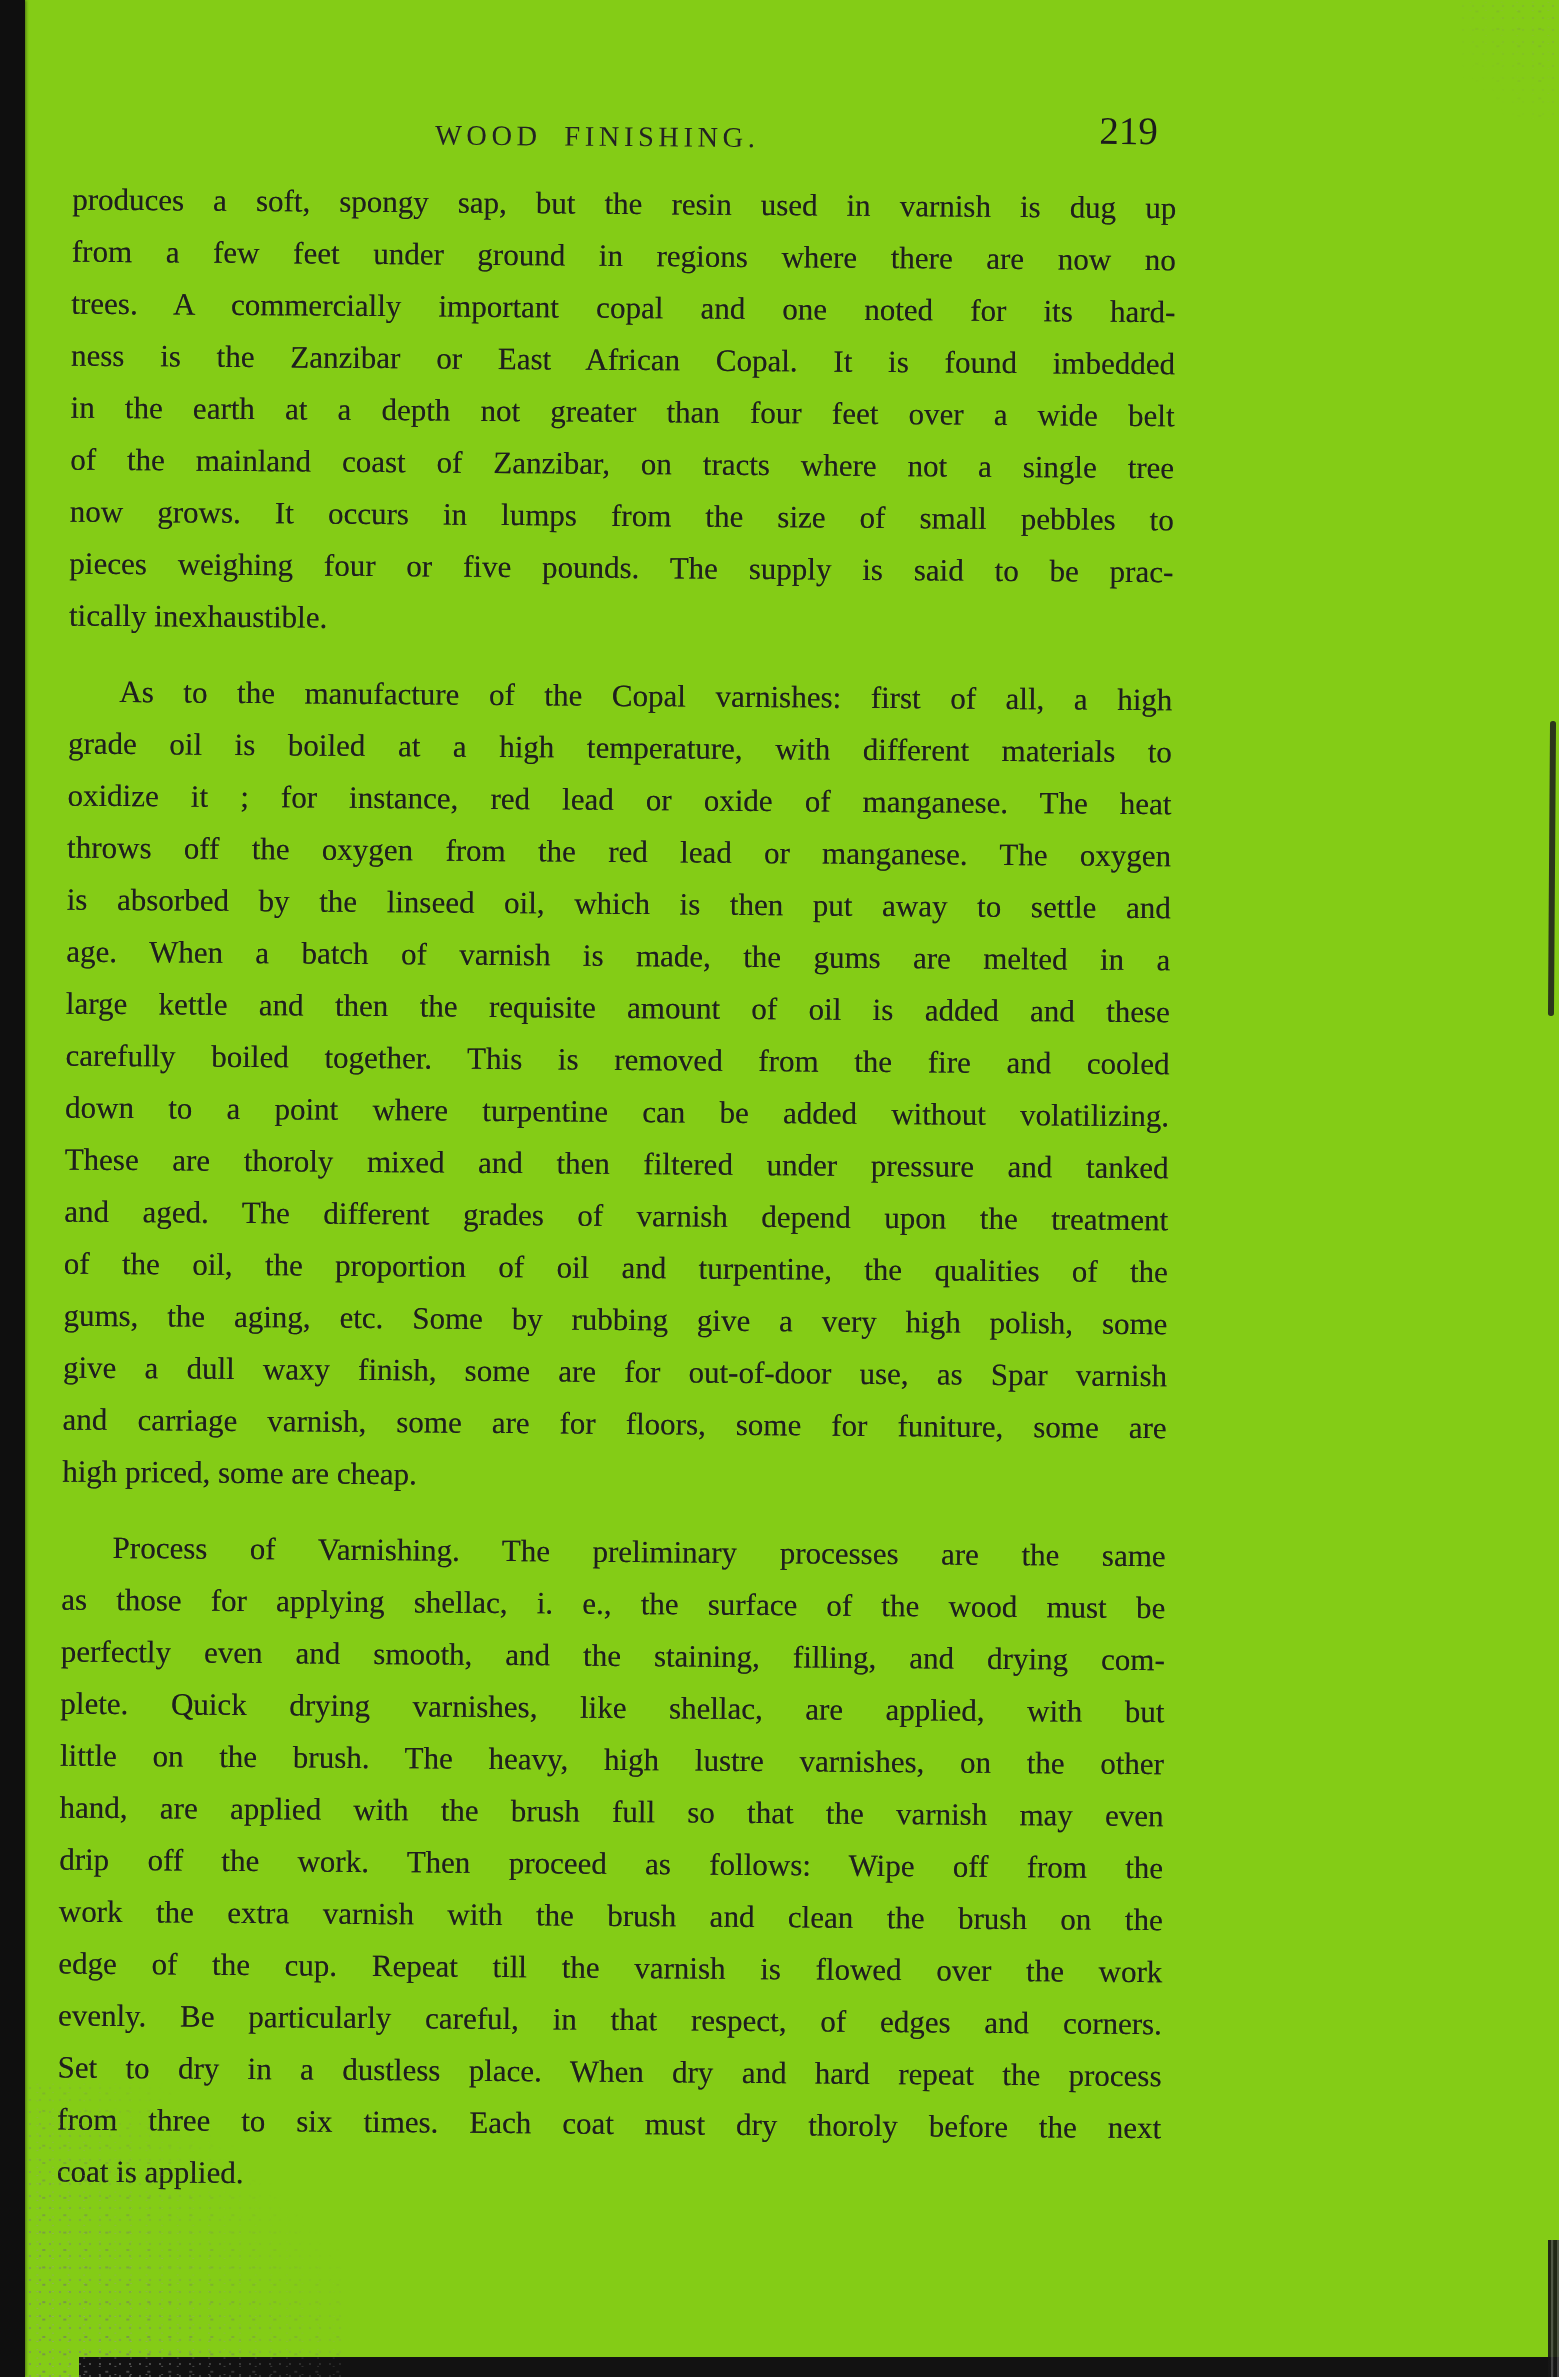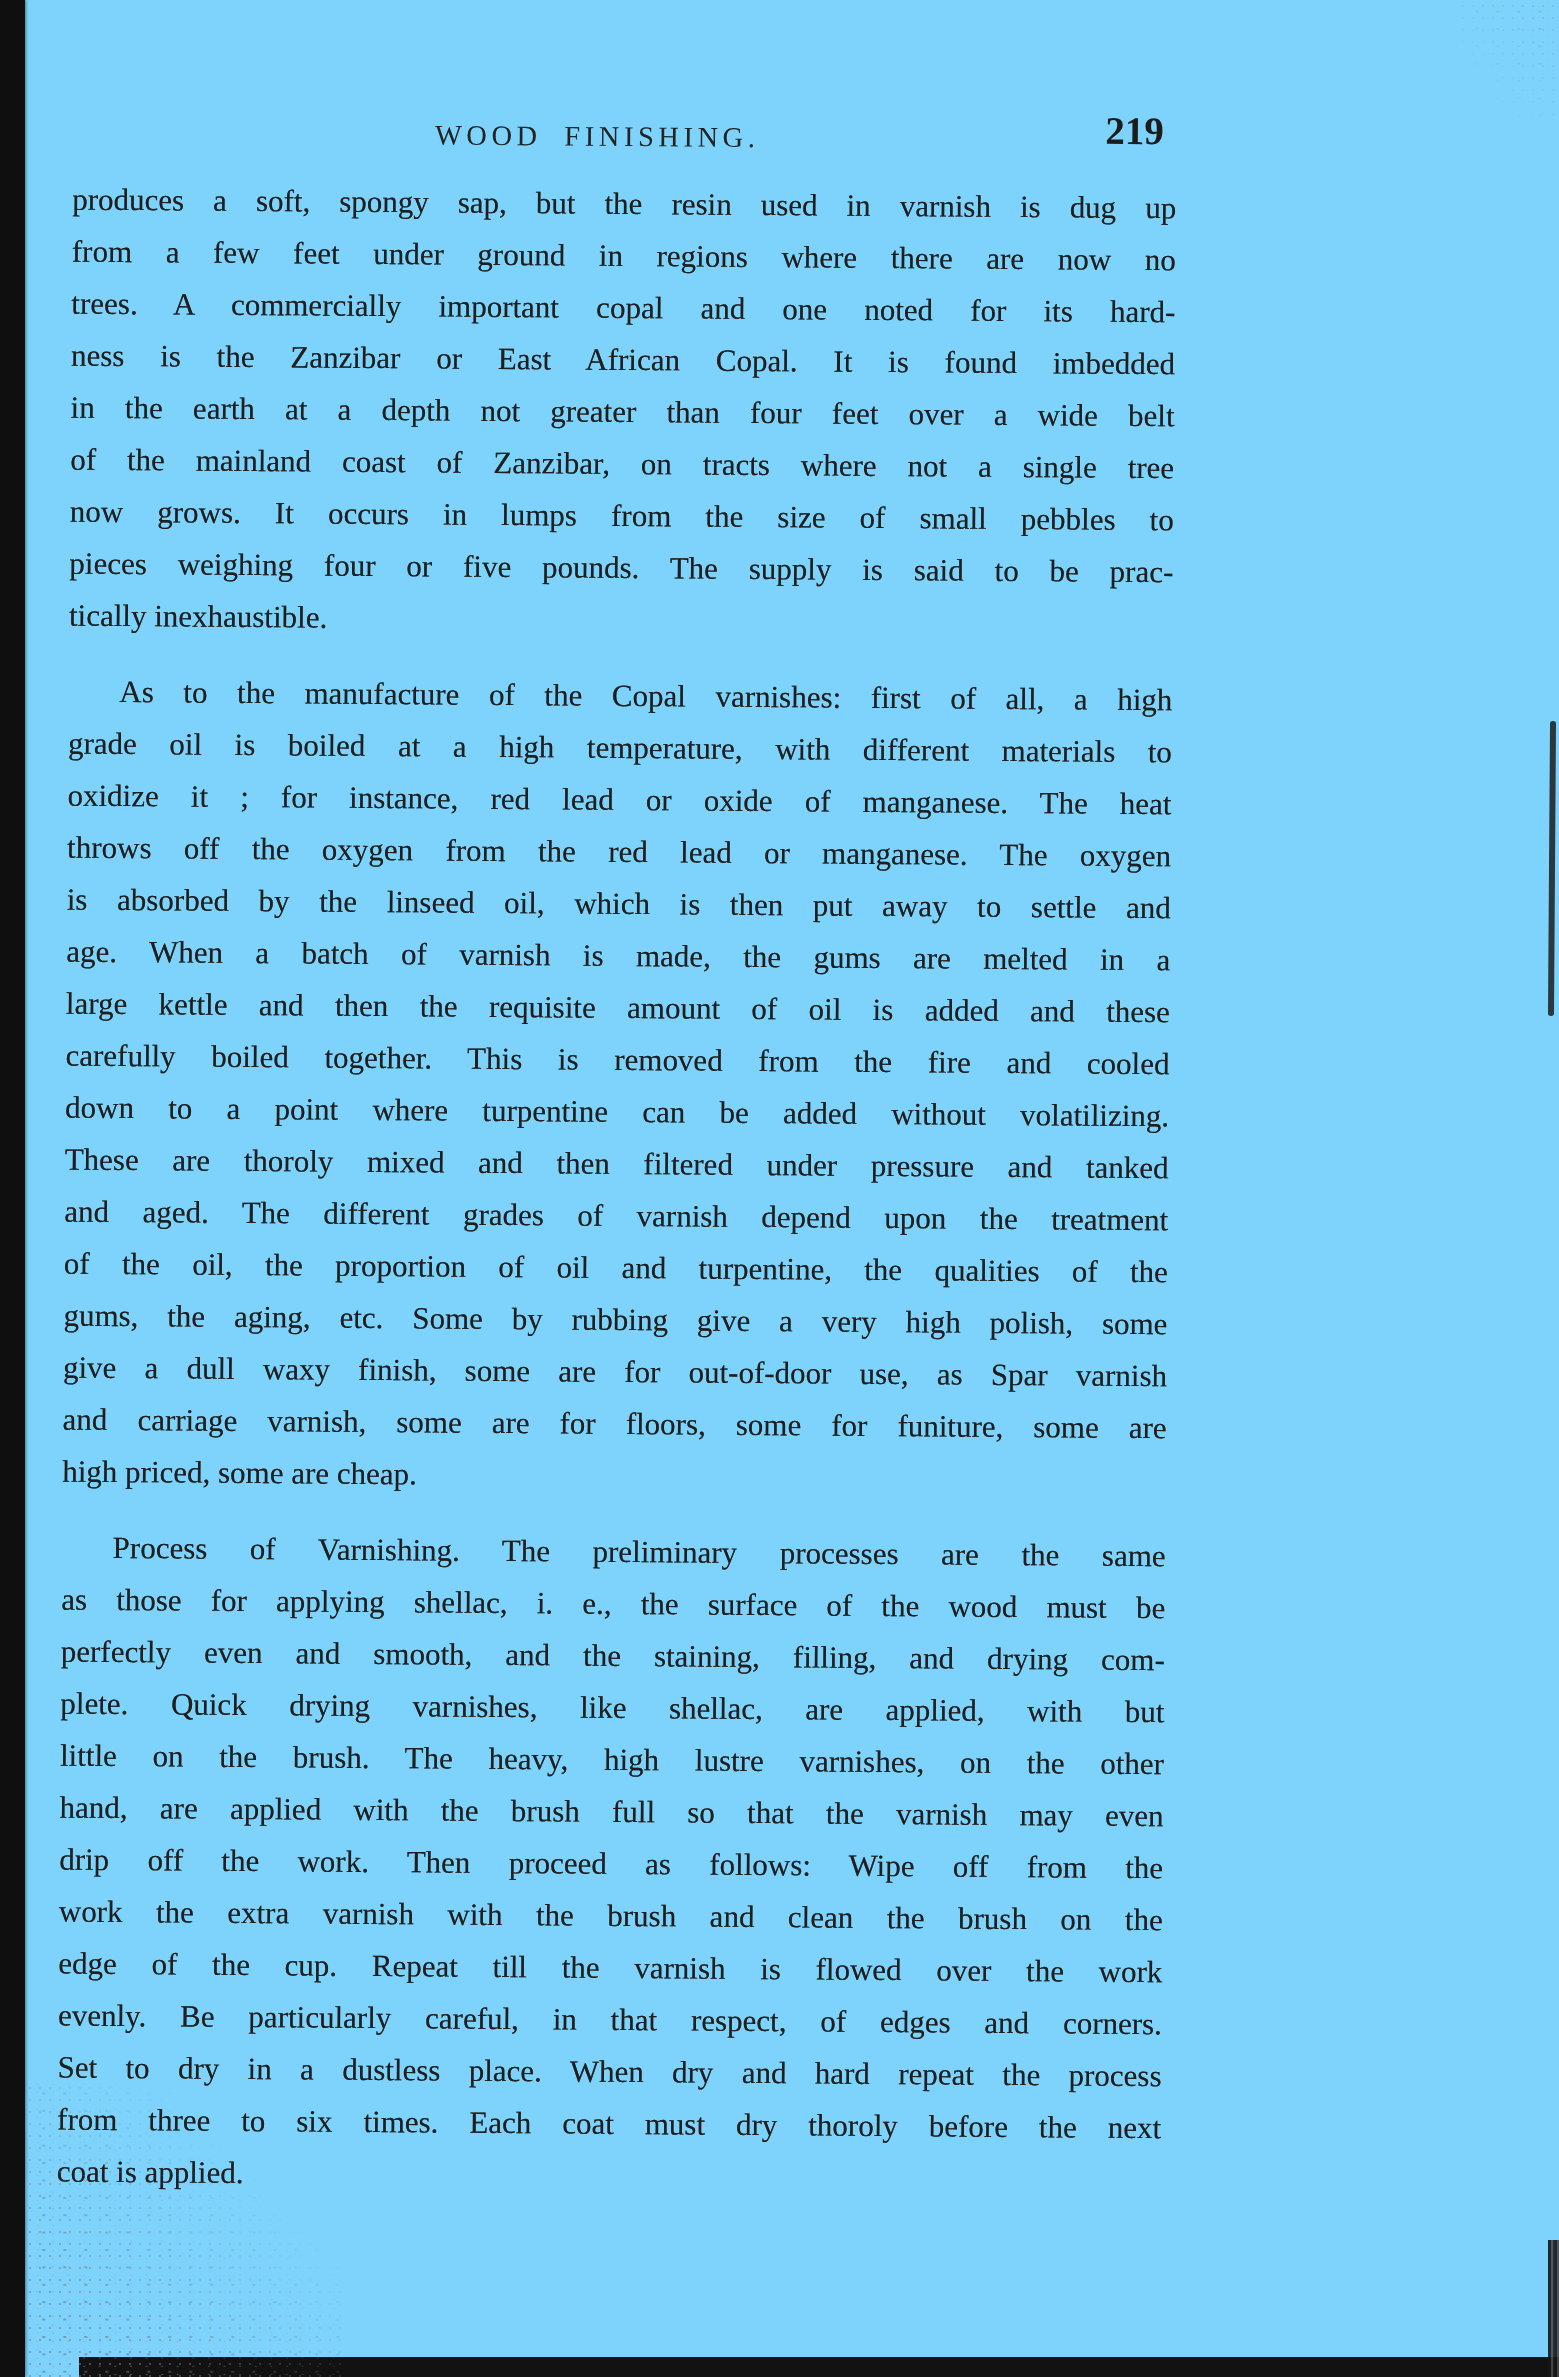--- a/index.html
+++ b/index.html
@@ -4,21 +4,21 @@
 <style>
   html,body{margin:0;padding:0;}
   body{
     width:1559px;height:2377px;
     background:#ffffff;
     font-family:"Liberation Serif","DejaVu Serif",serif;
     overflow:hidden;
   }
   .page{
     position:relative;width:1559px;height:2377px;
-    background:#7dd3fc;overflow:hidden;
+    background:#84cc16;overflow:hidden;
   }
   
   .edge-left{
     position:absolute;left:0;top:0;width:25px;height:2377px;
     background:#0f0f0f;
     box-shadow:1.8px 0 2.8px rgba(20,20,20,.45);
   }
   .edge-bottom{
     position:absolute;left:79px;right:0;top:2357px;height:20px;
     background:#121212;
@@ -61,22 +61,22 @@
     color:#1f1f1f;
   }
   .header-row{position:relative;height:70px;}
   .header-title{
     position:absolute;left:0;right:55px;top:13px;
     text-align:center;
     font-size:28.4px;letter-spacing:4.6px;word-spacing:11px;
     color:#232323;
   }
   .page-num{
-    position:absolute;right:13px;top:-3.7px;
-    font-size:39px;color:#1c1c1c;font-weight:bold;
+    position:absolute;right:19px;top:-3.7px;
+    font-size:39px;color:#1c1c1c;
   }
   .paragraph{margin:0 0 24px 0;}
   .pline{
     font-size:31px;line-height:52px;height:52px;
     text-align:justify;
     -moz-text-align-last:justify;
     text-align-last:justify;
     text-shadow:0 0 0.6px rgba(30,30,30,.65);
   }
   .pline.para-end{

